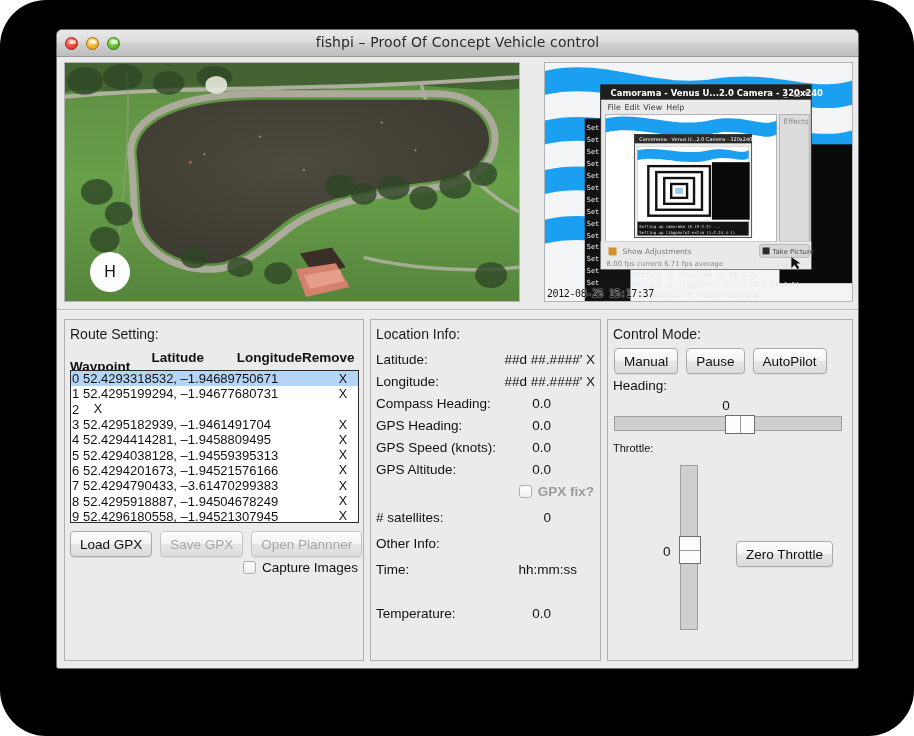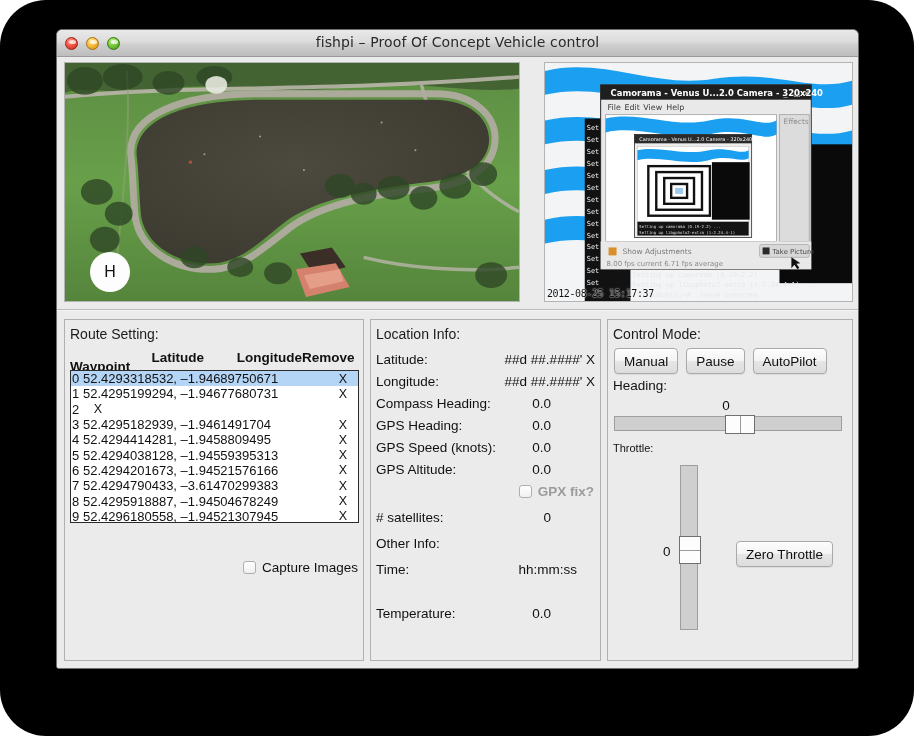--- a/index.html
+++ b/index.html
@@ -490,20 +490,25 @@
             <div class="wp-coord">52.4295918887, –1.94504678249</div>
             <div class="wp-x">X</div>
           </div>
           <div class="wp-row">
             <div class="wp-idx">9</div>
             <div class="wp-coord">52.4296180558, –1.94521307945</div>
             <div class="wp-x">X</div>
           </div>
         </div>
 
+      <div id="route-btns">
+        <div class="btn">Load GPX</div>
+        <div class="btn disabled">Save GPX</div>
+        <div class="btn disabled">Open Plannner</div>
+      </div>
 
       <div id="capture-wrap">
         <div class="cbox"></div>
         <div>Capture Images</div>
       </div>
     </div>
 
     <div class="panel" id="panel-loc">
       <div class="panel-title">Location Info:</div>
 

